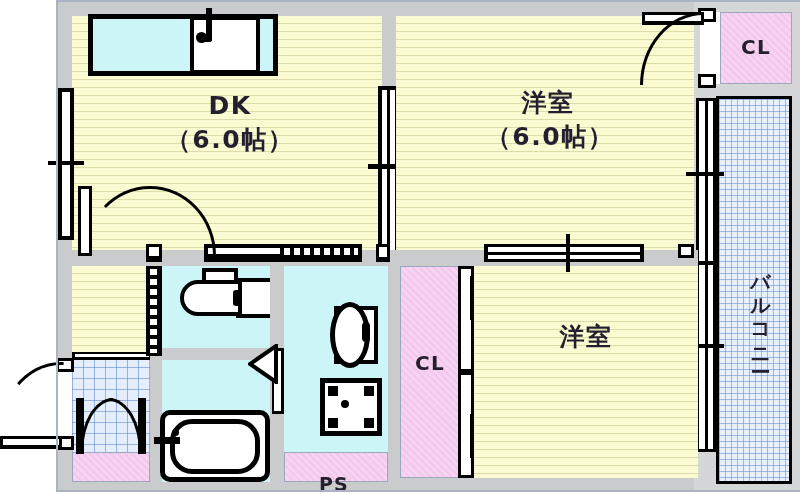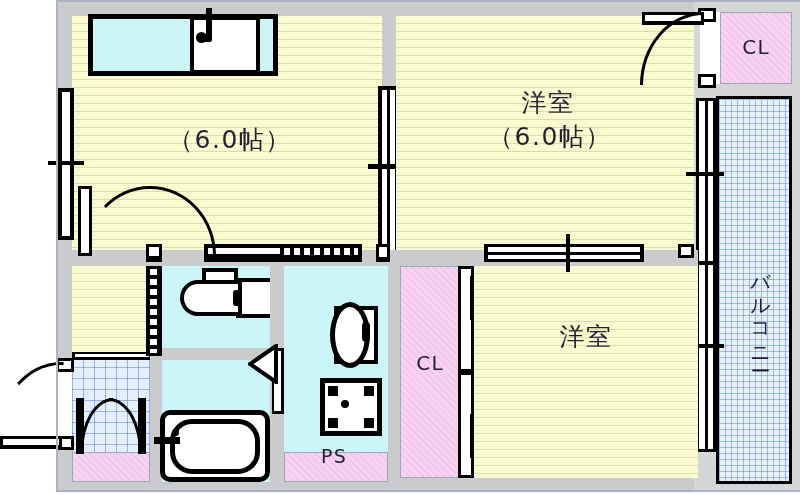--- a/index.html
+++ b/index.html
@@ -44,20 +44,21 @@
   .thin-out{ border:1px solid #9aa7bd; }
   .hair{ background:#aab2c4; }
   .blk{ background:#000; }
 
   
   .lbl{
     position:absolute;color:#241f2e;text-align:center;
     font-family:"DejaVu Sans","Liberation Sans",sans-serif;
     white-space:pre;line-height:1.18;letter-spacing:.06em;
     user-select:none;
+    font-weight:bold;
   }
   .lbl.jp{ font-family:"DejaVu Sans",sans-serif; }
   .lbl.big{ font-size:25px; }
   .lbl.mid{ font-size:20px; }
   .lbl.small{ font-size:19px; }
   .vertical{
     writing-mode:vertical-rl; text-orientation:upright; letter-spacing:.12em;
   }
 
   
@@ -77,20 +78,21 @@
 
   <div class="b floor" style="left:72px;top:16px;width:310px;height:248px;"></div>
 
   <div class="b" style="left:88px;top:14px;width:190px;height:62px;border:5px solid #000;background:#ccf5f8;"></div>
   <div class="b" style="left:190px;top:16px;width:70px;height:58px;border:4px solid #000;background:#fff;"></div>
 
   <div class="b blk" style="left:206px;top:8px;width:6px;height:34px;border-radius:0 0 4px 4px;"></div>
   <div class="b blk" style="left:203px;top:36px;width:9px;height:6px;border-radius:3px;"></div>
   <div class="b" style="left:196px;top:32px;width:11px;height:11px;border-radius:50%;background:#000;"></div>
 
+  <div class="lbl jp big" style="left:150px;top:91px;width:160px;">DK</div>
   <div class="lbl jp big" style="left:130px;top:125px;width:200px;">（6.0帖）</div>
 
   <div class="b blk" style="left:58px;top:88px;width:16px;height:152px;"></div>
   <div class="b white" style="left:62px;top:92px;width:8px;height:144px;"></div>
   <div class="b blk" style="left:48px;top:161px;width:36px;height:4px;"></div>
 
   <div class="b greywall" style="left:382px;top:16px;width:14px;height:248px;"></div>
 
   <div class="b blk" style="left:378px;top:86px;width:20px;height:170px;"></div>
   <div class="b white" style="left:382px;top:90px;width:5px;height:162px;"></div>
@@ -214,21 +216,21 @@
   <div class="b blk" style="left:362px;top:322px;width:8px;height:20px;border-radius:4px;"></div>
 
   <div class="b" style="left:320px;top:378px;width:62px;height:58px;border:5px solid #000;background:#fff;"></div>
   <div class="b blk" style="left:328px;top:386px;width:10px;height:10px;"></div>
   <div class="b blk" style="left:364px;top:386px;width:10px;height:10px;"></div>
   <div class="b blk" style="left:328px;top:418px;width:10px;height:10px;"></div>
   <div class="b blk" style="left:364px;top:418px;width:10px;height:10px;"></div>
   <div class="b" style="left:341px;top:400px;width:8px;height:8px;border-radius:50%;background:#000;"></div>
 
   <div class="b pink thin-out" style="left:284px;top:452px;width:104px;height:30px;"></div>
-  <div class="lbl small" style="left:284px;top:445px;width:100px;">PS</div>
+  <div class="lbl small" style="left:284px;top:473px;width:100px;">PS</div>
 
   <div class="b greywall" style="left:388px;top:266px;width:12px;height:216px;"></div>
 
   <div class="b pink thin-out" style="left:400px;top:266px;width:60px;height:212px;"></div>
   <div class="lbl mid" style="left:400px;top:352px;width:60px;">CL</div>
 
   <div class="b blk" style="left:458px;top:266px;width:16px;height:106px;"></div>
   <div class="b white" style="left:461px;top:269px;width:10px;height:100px;"></div>
   <svg class="b" style="left:470px;top:276px;width:30px;height:44px;" viewBox="0 0 30 44">
     <polygon points="2,2 2,42 28,22" fill="#ffffff" stroke="#000" stroke-width="4"></polygon>

